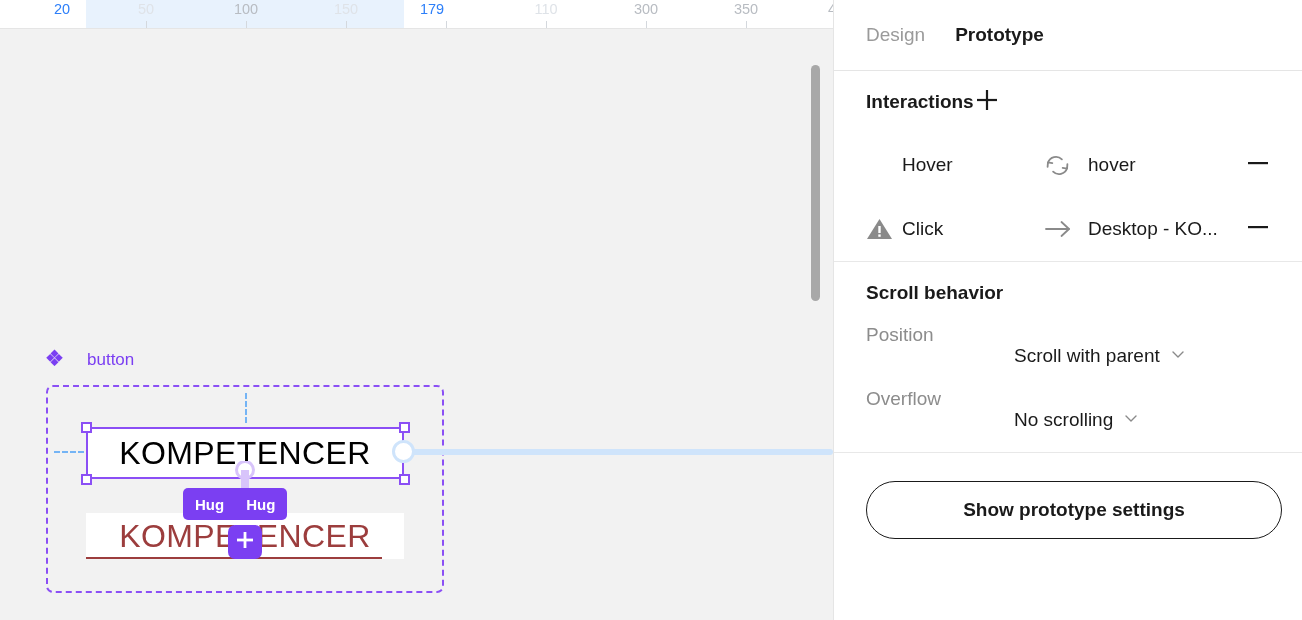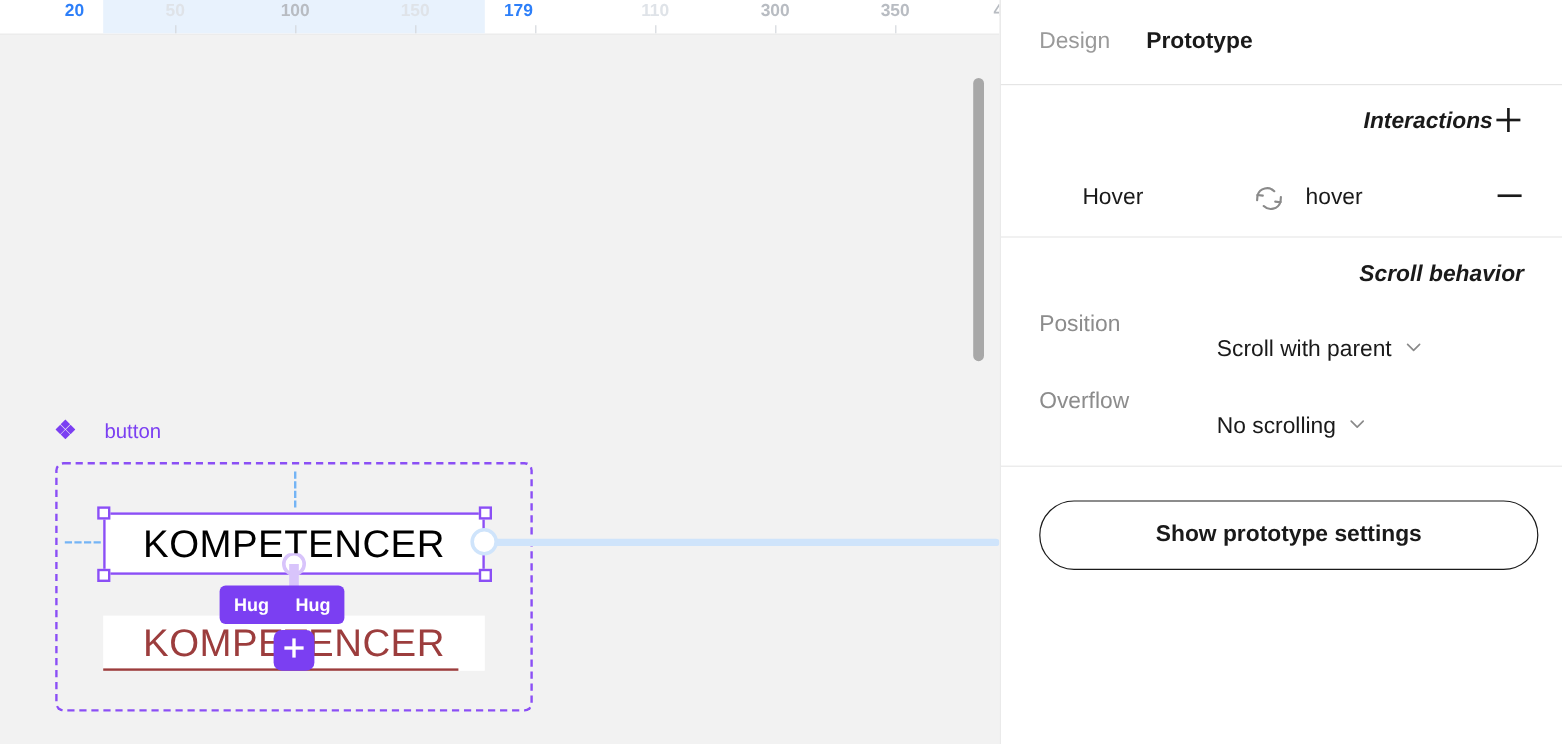--- a/index.html
+++ b/index.html
@@ -48,21 +48,21 @@
     position: absolute;
     top: 0;
     height: 28px;
     background: #e8f2fd;
   }
   .ruler-tick-label {
     position: absolute;
     top: 1px;
     transform: translateX(-50%);
     font-size: 14.5px;
-    font-weight: bold;
+    font-weight: normal;
     color: #b8bcc2;
     letter-spacing: 0px;
     white-space: nowrap;
   }
   .ruler-tick-label.faint { color: #dfe3e8; }
   .ruler-tick-label.sel   { color: #2d7ff9; }
   .ruler-mark {
     position: absolute;
     bottom: 0;
     width: 1px;
@@ -288,23 +288,22 @@
   }
   .section-divider {
     height: 1px;
     background: #e8e8e8;
     margin: 0;
   }
 
   .section-header {
     display: flex;
     align-items: center;
-    justify-content: flex-end;
+    justify-content: flex-start;
     height: 62px;
-    font-style: italic;
   }
   .section-title {
     font-size: 19px;
     font-weight: bold;
     color: #1a1a1a;
     white-space: nowrap;
   }
   .icon-btn {
     width: 26px; height: 26px;
     display: flex;
@@ -518,20 +517,46 @@
         <div class="int-target">hover</div>
         <div class="int-remove">
           <span>
             <svg width="24" height="24" viewBox="0 0 24 24">
               <rect x="2" y="11" width="20" height="2.2" fill="#1a1a1a"></rect>
             </svg>
           </span>
         </div>
       </div>
 
+      <div class="interaction-row">
+        <div class="int-trigger">
+          <span class="warn-slot">
+            <svg width="27" height="24" viewBox="0 0 27 24">
+              <path d="M13.5 2 L26 22 L1 22 Z" fill="#8a8a8a"></path>
+              <rect x="12.3" y="9" width="2.4" height="7" fill="#ffffff"></rect>
+              <rect x="12.3" y="17.4" width="2.4" height="2.4" fill="#ffffff"></rect>
+            </svg>
+          </span>
+          <span>Click</span>
+        </div>
+        <div class="int-action-icon">
+          <svg width="28" height="22" viewBox="0 0 28 22" fill="none" stroke="#8a8a8a" stroke-width="1.8" stroke-linecap="round" stroke-linejoin="round">
+            <line x1="2" y1="11" x2="25" y2="11"></line>
+            <polyline points="17.5,4 25,11 17.5,18"></polyline>
+          </svg>
+        </div>
+        <div class="int-target">Desktop - KO...</div>
+        <div class="int-remove">
+          <span>
+            <svg width="24" height="24" viewBox="0 0 24 24">
+              <rect x="2" y="11" width="20" height="2.2" fill="#1a1a1a"></rect>
+            </svg>
+          </span>
+        </div>
+      </div>
     </div>
 
     <div class="section-divider"></div>
 
     <div class="section">
       <div class="section-header">
         <span class="section-title">Scroll behavior</span>
       </div>
 
       <div class="prop-row">

